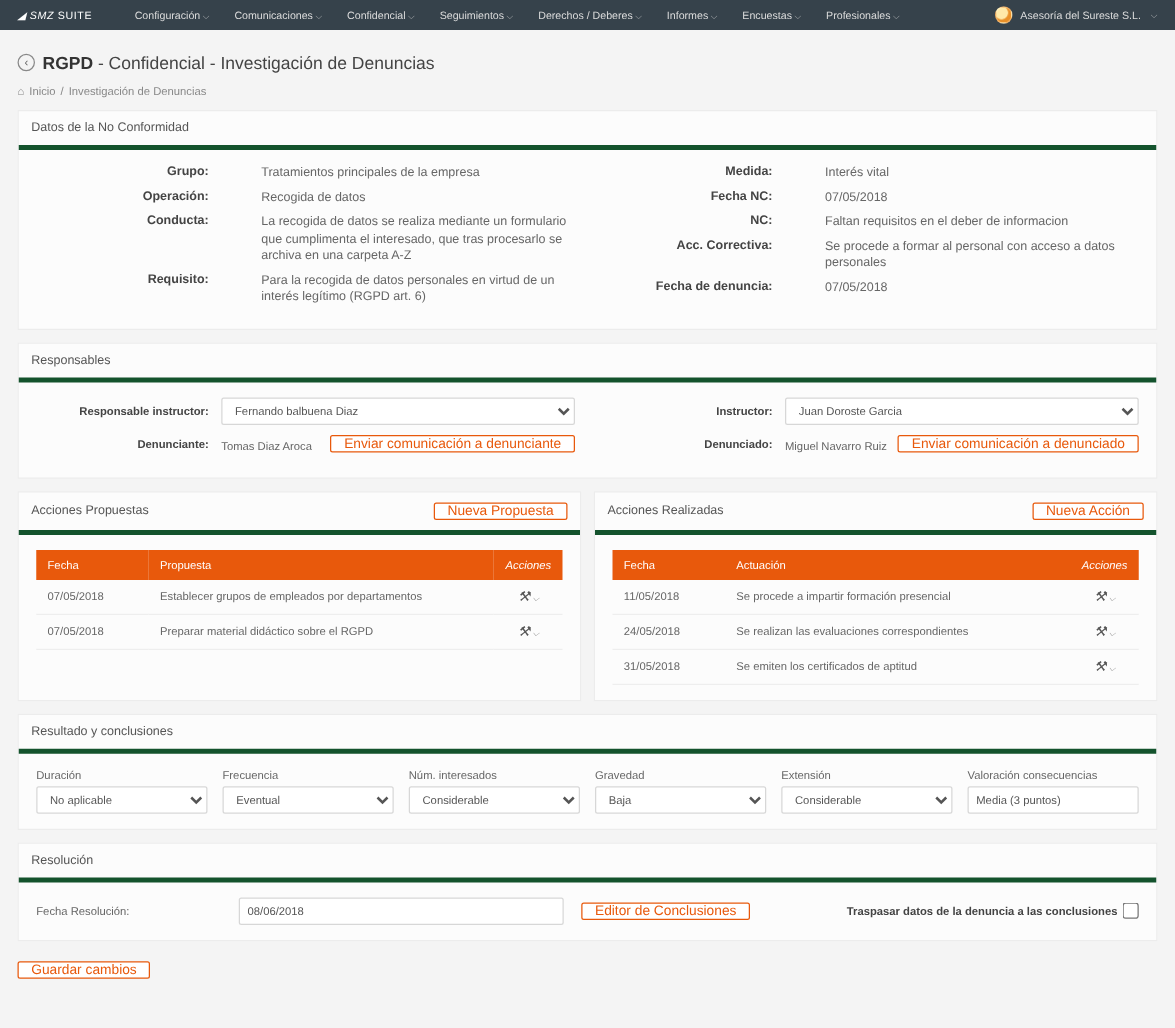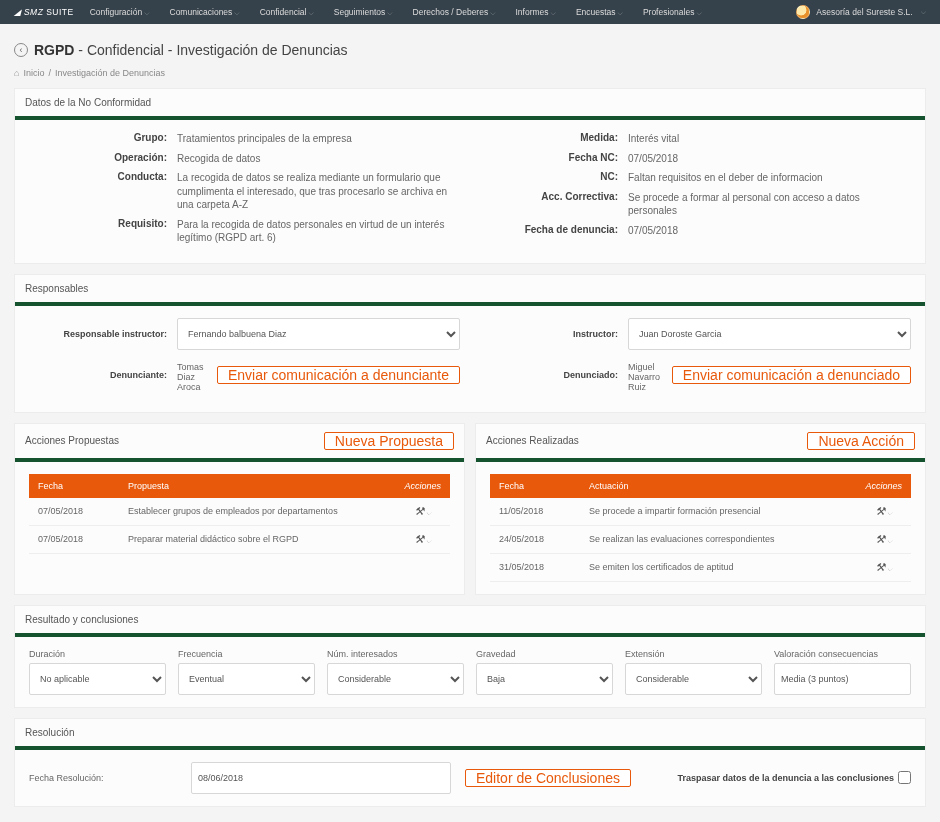--- a/index.html
+++ b/index.html
@@ -1,43 +1,43 @@
 <!DOCTYPE html>
 <html><head>
 <meta charset="utf-8">
 <style>
 * { box-sizing: border-box; margin: 0; padding: 0; }
 body { font-family: -apple-system, BlinkMacSystemFont, "Segoe UI", Arial, sans-serif; font-size: 10px; color: #555; background: #f4f4f4; }
 .topnav { background: #36424b; color: #dcdcdc; height: 24px; display: flex; align-items: center; padding: 0 14px; font-size: 8.5px; }
-.topnav .logo { color: #fff; font-weight: 300; letter-spacing: 0.5px; margin-right: 16px; font-style: italic; }
+.topnav .logo { color: #fff; font-weight: 300; letter-spacing: 0.5px; margin-right: 34px; font-style: italic; }
 .topnav .logo b { font-style: normal; }
 .topnav .menu { display: flex; gap: 20px; flex: 1; }
 .topnav .menu-item { cursor: pointer; }
 .topnav .caret { font-size: 7px; opacity: 0.7; margin-left: 2px; }
 .topnav .user { display: flex; align-items: center; gap: 6px; }
 .topnav .avatar { width: 14px; height: 14px; border-radius: 50%; background: radial-gradient(circle at 35% 35%, #ffe9a8 45%, #e99028 50%); border: 1px solid #fff4; }
 .page { padding: 10px 14px; }
 .page-title { font-size: 14px; color: #444; margin: 8px 0 10px; display: flex; align-items: center; gap: 6px; }
 .page-title .back { font-size: 12px; border: 1px solid #888; width: 14px; height: 14px; border-radius: 50%; display: inline-flex; align-items: center; justify-content: center; font-size: 9px; color: #666; }
 .page-title strong { color: #333; font-weight: 600; }
 .breadcrumb { font-size: 9px; color: #888; margin-bottom: 10px; display: flex; align-items: center; gap: 4px; }
 .breadcrumb .home { font-size: 9px; }
 .panel { background: #fcfcfc; border: 1px solid #ececec; margin-bottom: 10px; }
 .panel-header { padding: 8px 10px; font-size: 10px; color: #555; border-bottom: 4px solid #14532d; display: flex; justify-content: space-between; align-items: center; }
 .panel-body { padding: 12px 14px; }
 .dl-row { display: flex; margin-bottom: 6px; font-size: 10px; }
 .dl-row .lbl { width: 148px; text-align: right; font-weight: 600; color: #444; padding-right: 10px; }
-.dl-row .val { flex: 1; color: #666; line-height: 1.35; }
+.dl-row .val { flex: 1; color: #666; line-height: 1.35; margin-left: 32px; }
 .two-col { display: flex; gap: 20px; }
 .two-col > div { flex: 1; }
 .form-row { display: flex; align-items: center; margin-bottom: 8px; font-size: 9px; }
 .form-row .lbl { width: 148px; text-align: right; font-weight: 600; padding-right: 10px; color: #444; }
 .form-row .ctrl { flex: 1; }
-select, input[type=text] { width: 100%; border: 1px solid #d7d7d7; background: #fff; padding: 4px 6px; font-size: 9px; color: #555; border-radius: 2px; height: 32px; }
-.btn { border: 1px solid #e8590c; color: #e8590c; background: #fff; padding: 0 10px; font-size: 14px; border-radius: 2px; cursor: pointer; display: inline-block; }
+select, input[type=text] { width: 100%; border: 1px solid #d7d7d7; background: #fff; padding: 4px 6px; font-size: 9px; color: #555; border-radius: 2px; height: 22px; }
+.btn { border: 1px solid #e8590c; color: #e8590c; background: #fff; padding: 0 10px; font-size: 11px; border-radius: 2px; cursor: pointer; display: inline-block; }
 .panels-row { display: flex; gap: 10px; }
 .panels-row > .panel { flex: 1; }
 table { width: 100%; border-collapse: collapse; font-size: 9px; }
 thead th { background: #e8590c; color: #fff; text-align: left; padding: 7px 9px; font-weight: 500; }
 tbody td { padding: 7px 9px; border-bottom: 1px solid #eee; color: #666; }
 .action-cell { text-align: center; width: 50px; font-style: italic; }
 .tool-icon { font-size: 11px; color: #555; cursor: pointer; }
 .tool-caret { font-size: 7px; color: #888; margin-left: 2px; }
 .selectors-grid { display: grid; grid-template-columns: repeat(6, 1fr); gap: 12px; }
 .sel-group { display: flex; flex-direction: column; gap: 4px; font-size: 9px; }

